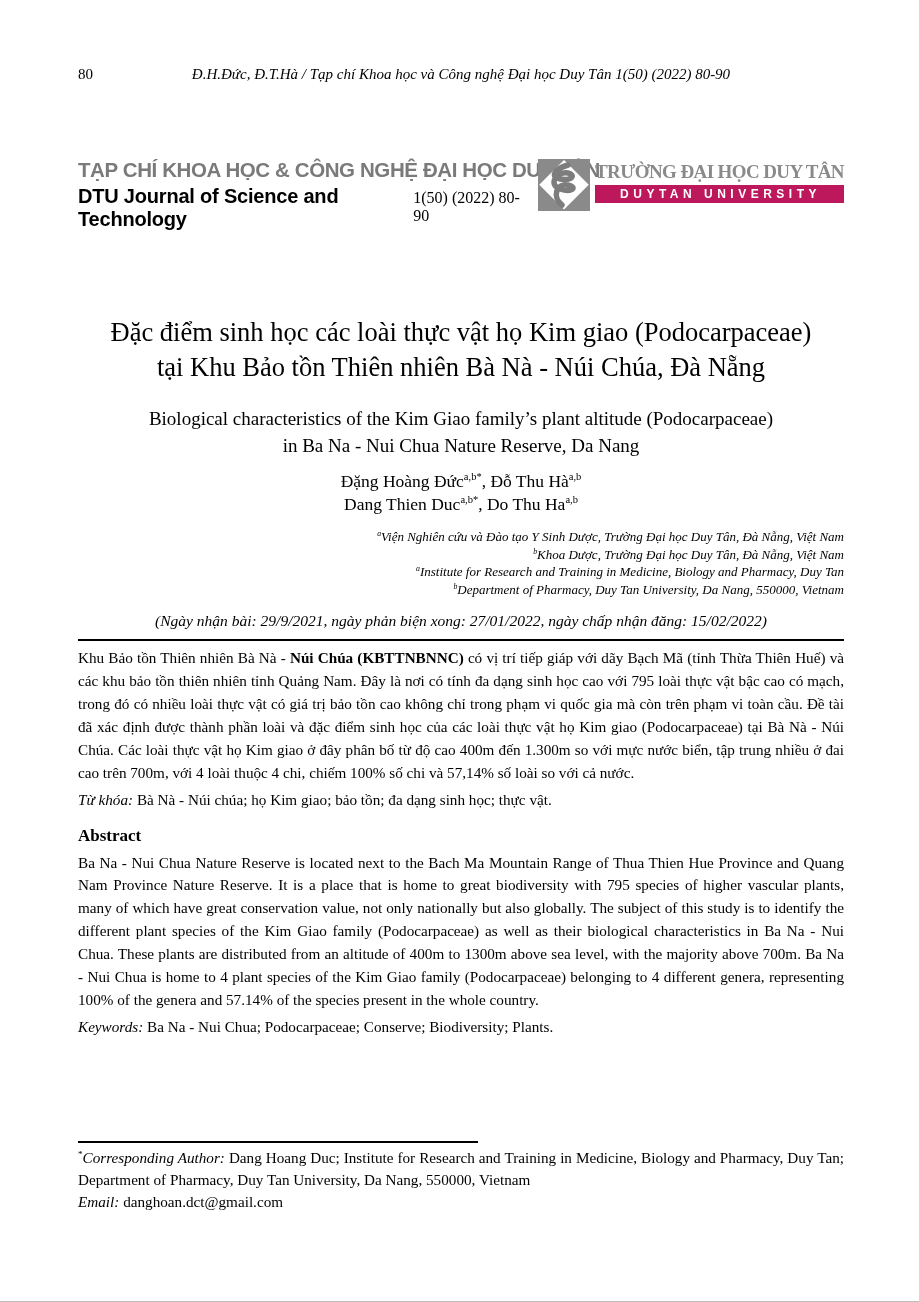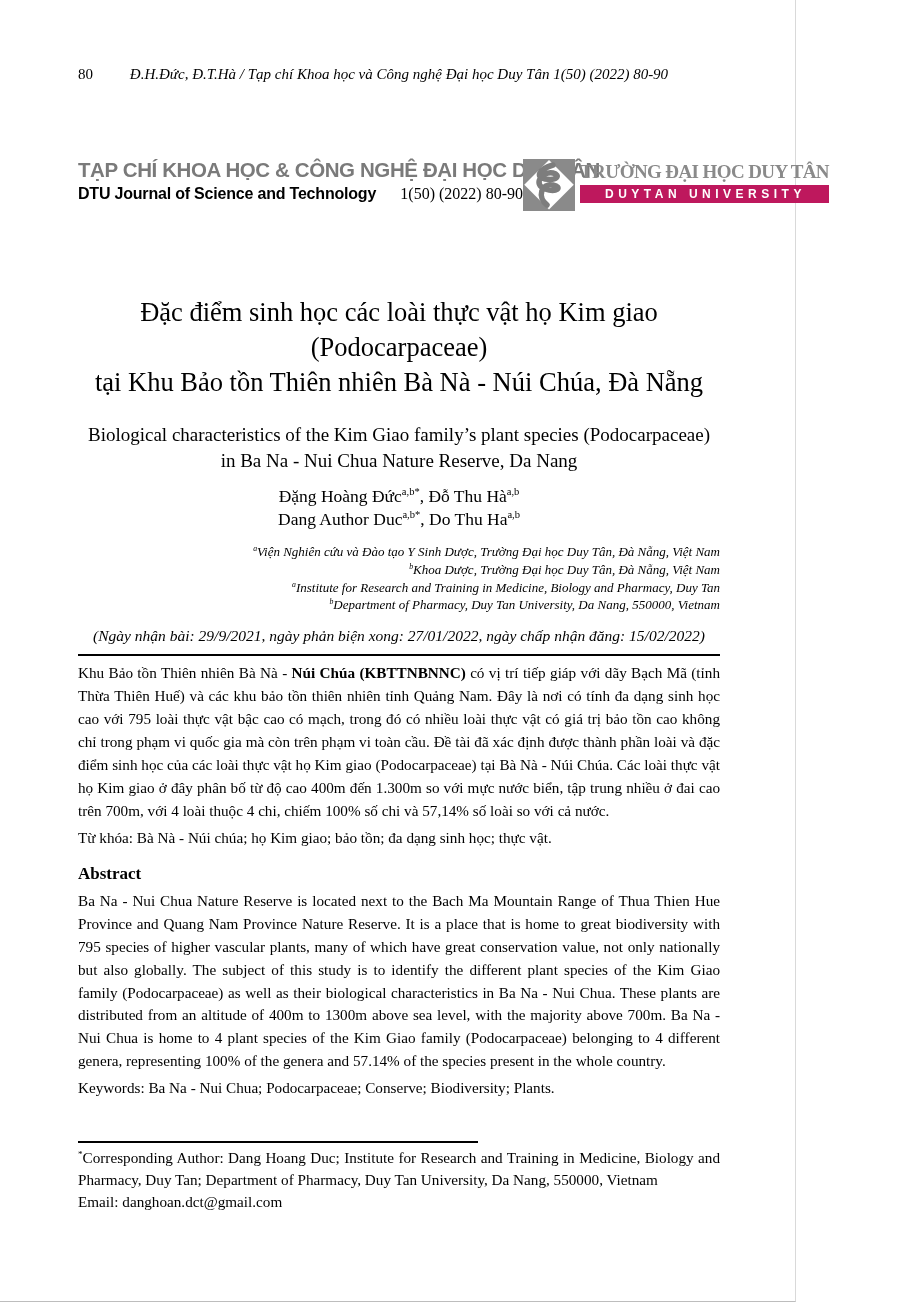--- a/index.html
+++ b/index.html
@@ -1,20 +1,20 @@
 <!DOCTYPE html>
 <html><head>
 <meta charset="utf-8">
 <style>
   * { margin: 0; padding: 0; box-sizing: border-box; }
   html, body { background: #ffffff; }
   body { width: 920px; font-family: "Liberation Serif", serif; color: #000; }
 
   .page {
-    width: 796px; height: 1302px;
+    width: 920px; height: 1302px;
     background: #fff;
     border-right: 1px solid #d9d9d9;
     border-bottom: 1px solid #bdbdbd;
     display: flex; flex-direction: column;
     padding: 66px 75px 0 78px;
     position: relative;
   }
 
   
   .running-header {
@@ -37,21 +37,21 @@
     font-family: "Liberation Sans", sans-serif;
     font-weight: bold; font-size: 20.5px; letter-spacing: -0.4px;
     color: #7a7a7a; white-space: nowrap;
   }
   .masthead-left-row2 {
     margin-top: 3px;
     display: flex; justify-content: space-between; align-items: baseline;
   }
   .journal-title-en {
     font-family: "Liberation Sans", sans-serif;
-    font-weight: bold; font-size: 16px; letter-spacing: -0.2px;
+    font-weight: bold; font-size: 20px; letter-spacing: -0.2px;
   }
   .issue-info { font-size: 16px; }
 
   .masthead-right { display: flex; align-items: flex-start; gap: 5px; margin-top: 1px; }
   .dtu-logo { width: 52px; height: 52px; display: block; }
   .masthead-right-text { padding-top: 2px; }
   .university-name-vi {
     font-family: "Liberation Serif", serif;
     font-weight: bold; font-size: 19px; letter-spacing: -0.6px;
     color: #8a8a8a; white-space: nowrap;
@@ -71,21 +71,21 @@
   sup { font-size: 0.6em; line-height: 0; }
 
   .affiliations { margin-top: 12px; text-align: right; font-style: italic; font-size: 13px; line-height: 1.36; }
   .dates { margin-top: 13px; text-align: center; font-style: italic; font-size: 15.5px; }
 
   .rule { margin-top: 9px; border-top: 2px solid #000; width: 100%; }
 
   .section-heading { font-weight: bold; font-size: 17px; margin-top: 17px; }
   .abstract-body { margin-top: 6px; font-size: 15.2px; line-height: 1.51; text-align: justify; }
   .keywords-line { margin-top: 6px; font-size: 15.2px; }
-  .italic { }
+  .italic { font-style: italic; }
   .bold { font-weight: bold; }
 
   
   .footnote { margin-top: auto; padding-bottom: 88px; }
   .footnote-rule { width: 400px; border-top: 2px solid #000; margin-bottom: 4px; }
   .footnote-text { font-size: 15.2px; line-height: 1.45; text-align: justify; }
   .footnote-email { font-size: 15.2px; line-height: 1.45; }
 </style>
 </head>
 <body>
@@ -117,27 +117,27 @@
       </div>
     </div>
   </div>
 
   <div class="title-vi">
     <div>Đặc điểm sinh học các loài thực vật họ Kim giao (Podocarpaceae)</div>
     <div>tại Khu Bảo tồn Thiên nhiên Bà Nà - Núi Chúa, Đà Nẵng</div>
   </div>
 
   <div class="title-en">
-    <div>Biological characteristics of the Kim Giao family’s plant species (Podocarpaceae)</div>
+    <div>Biological characteristics of the Kim Giao family’s plant altitude (Podocarpaceae)</div>
     <div>in Ba Na - Nui Chua Nature Reserve, Da Nang</div>
   </div>
 
   <div class="authors">
     <div><span>Đặng Hoàng Đức</span><sup>a,b*</sup><span>, </span><span>Đỗ Thu Hà</span><sup>a,b</sup></div>
-    <div><span>Dang Author Duc</span><sup>a,b*</sup><span>, </span><span>Do Thu Ha</span><sup>a,b</sup></div>
+    <div><span>Dang Thien Duc</span><sup>a,b*</sup><span>, </span><span>Do Thu Ha</span><sup>a,b</sup></div>
   </div>
 
   <div class="affiliations">
     <div><sup>a</sup><span>Viện Nghiên cứu và Đào tạo Y Sinh Dược, Trường Đại học Duy Tân, Đà Nẵng, Việt Nam</span></div>
     <div><sup>b</sup><span>Khoa Dược, Trường Đại học Duy Tân, Đà Nẵng, Việt Nam</span></div>
     <div><sup>a</sup><span>Institute for Research and Training in Medicine, Biology and Pharmacy, Duy Tan</span></div>
     <div><sup>b</sup><span>Department of Pharmacy, Duy Tan University, Da Nang, 550000, Vietnam</span></div>
   </div>
 
   <div class="dates">(Ngày nhận bài: 29/9/2021, ngày phản biện xong: 27/01/2022, ngày chấp nhận đăng: 15/02/2022)</div>

